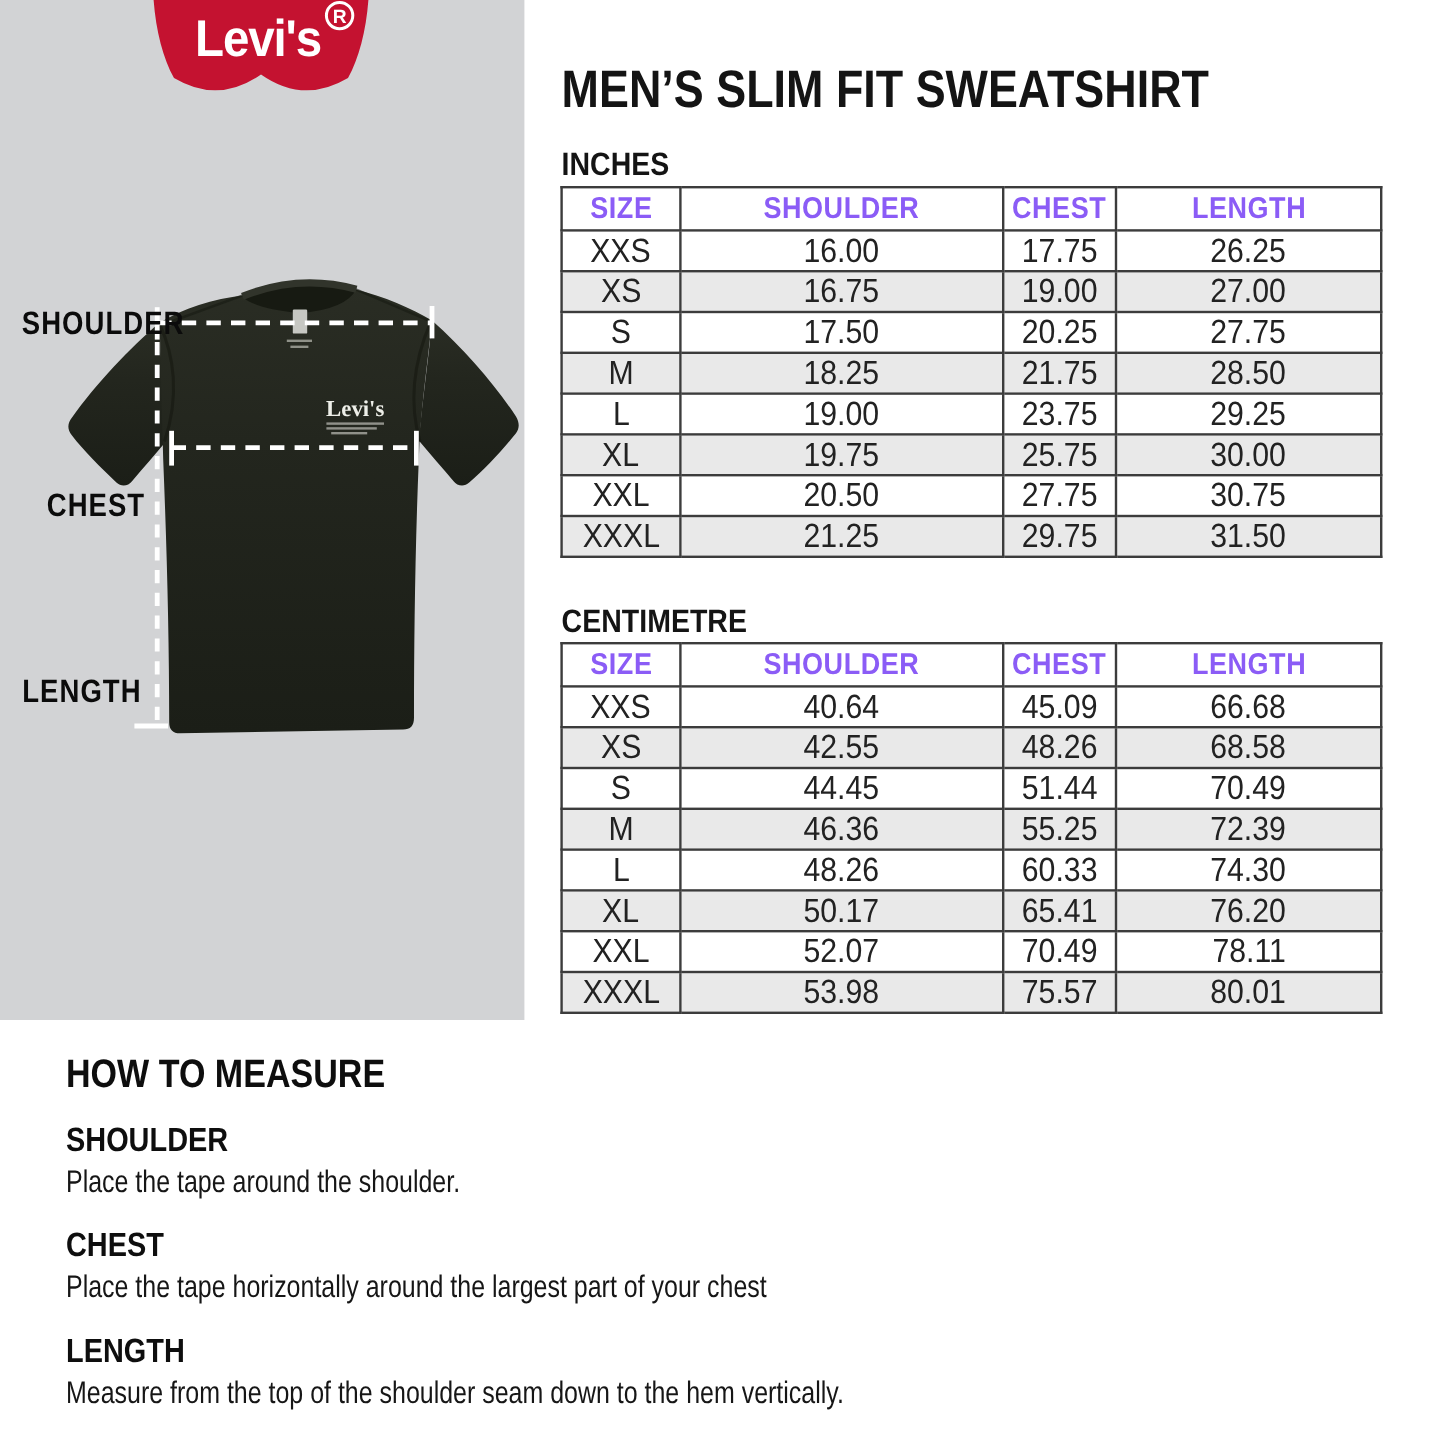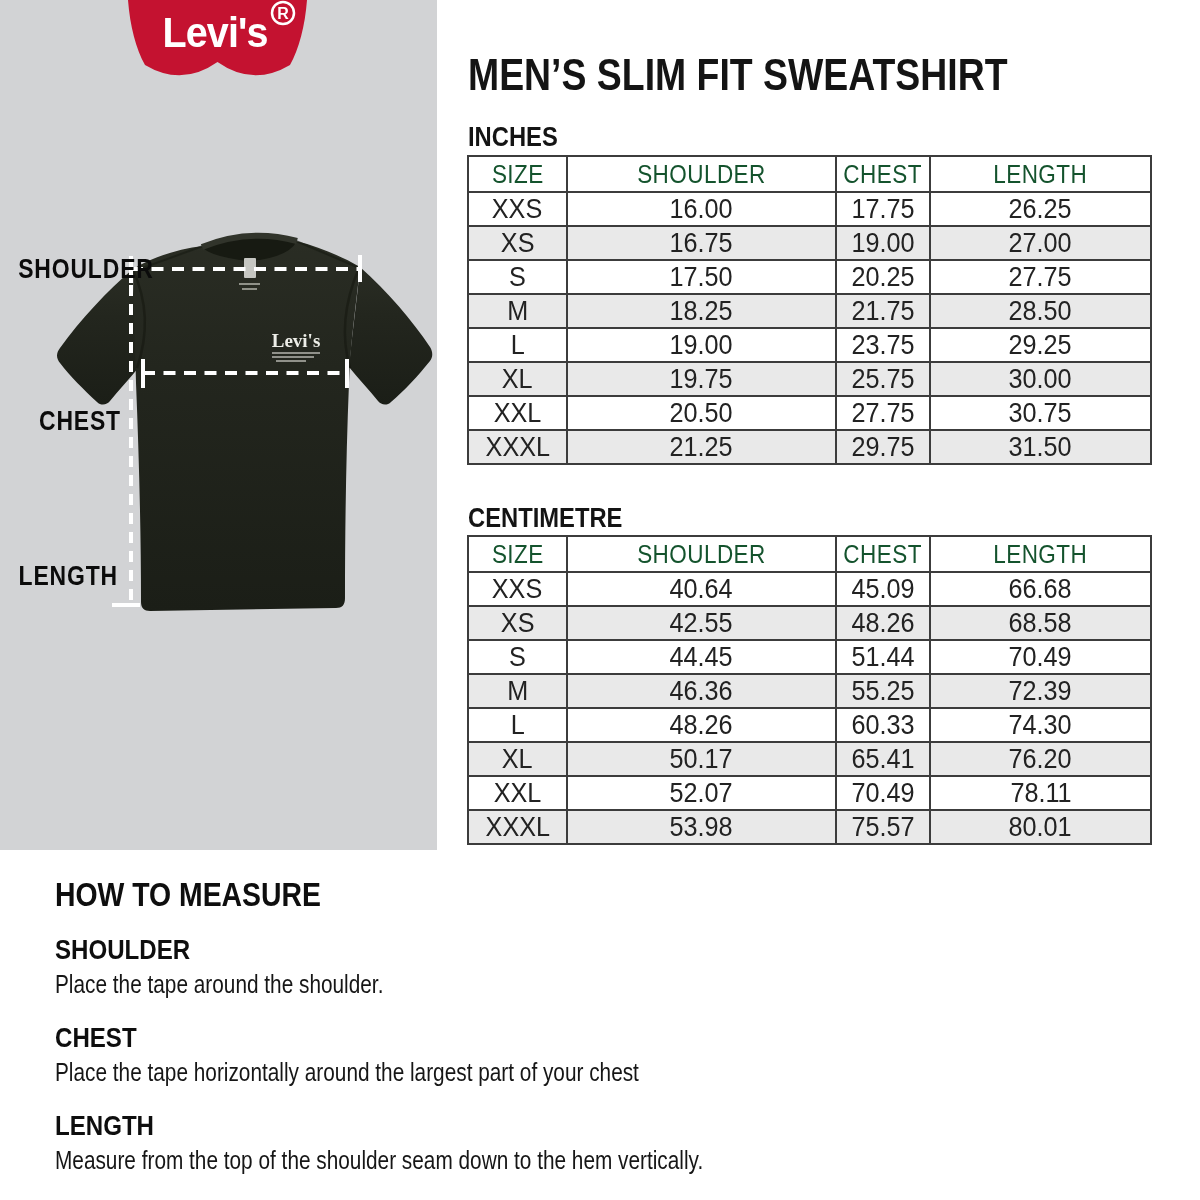--- a/index.html
+++ b/index.html
@@ -34,21 +34,21 @@
 
   table.sizes {
     position:absolute; left:467px; width:683px; border-collapse:collapse; table-layout:fixed;
     background:#ffffff;
   }
   #inches-table { top:155px; }
   #cm-table     { top:535px; }
   table.sizes th, table.sizes td {
     border:2px solid #3C3C3C; text-align:center; vertical-align:middle; padding:0; overflow:hidden;
   }
-  table.sizes th { height:34px; font-size:25px; font-weight:normal; color:#14532d; letter-spacing:0.5px;margin-left:20px; }
+  table.sizes th { height:34px; font-size:25px; font-weight:bold; color:#8b5cf6; letter-spacing:0.5px;margin-left:20px; }
   table.sizes td { height:31px; font-size:28px; font-weight:normal; color:#222222; }
   table.sizes tbody tr:nth-child(even) { background:#E9E9E9; }
   .cx { display:inline-block; transform:scaleX(0.9); white-space:nowrap; }
 
   .howto { position:absolute; left:55px; top:876px; }
   .howto-heading {
     font-size:33px; font-weight:bold; line-height:1.15; margin:0 0 20px 0; white-space:nowrap;
     transform:scaleX(0.86); transform-origin:left top; color:#0e0e0e;
   }
   .m-title {

